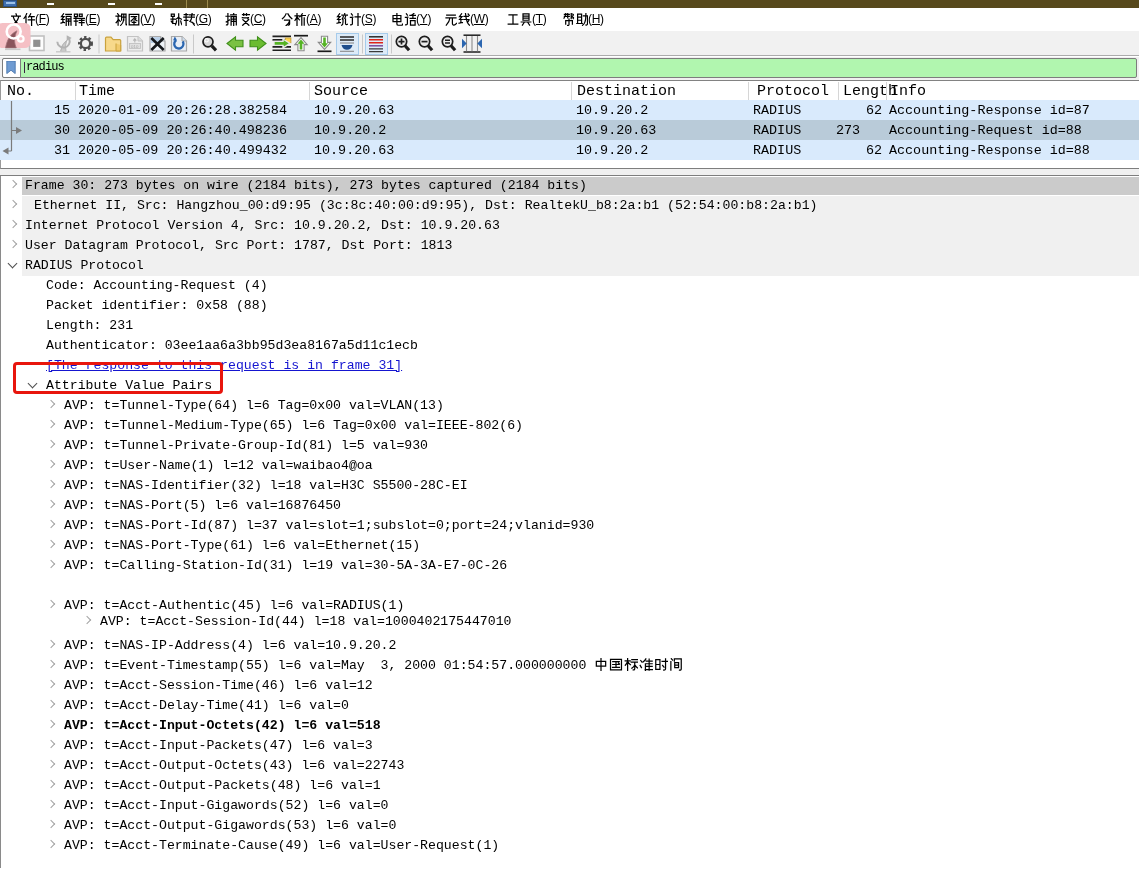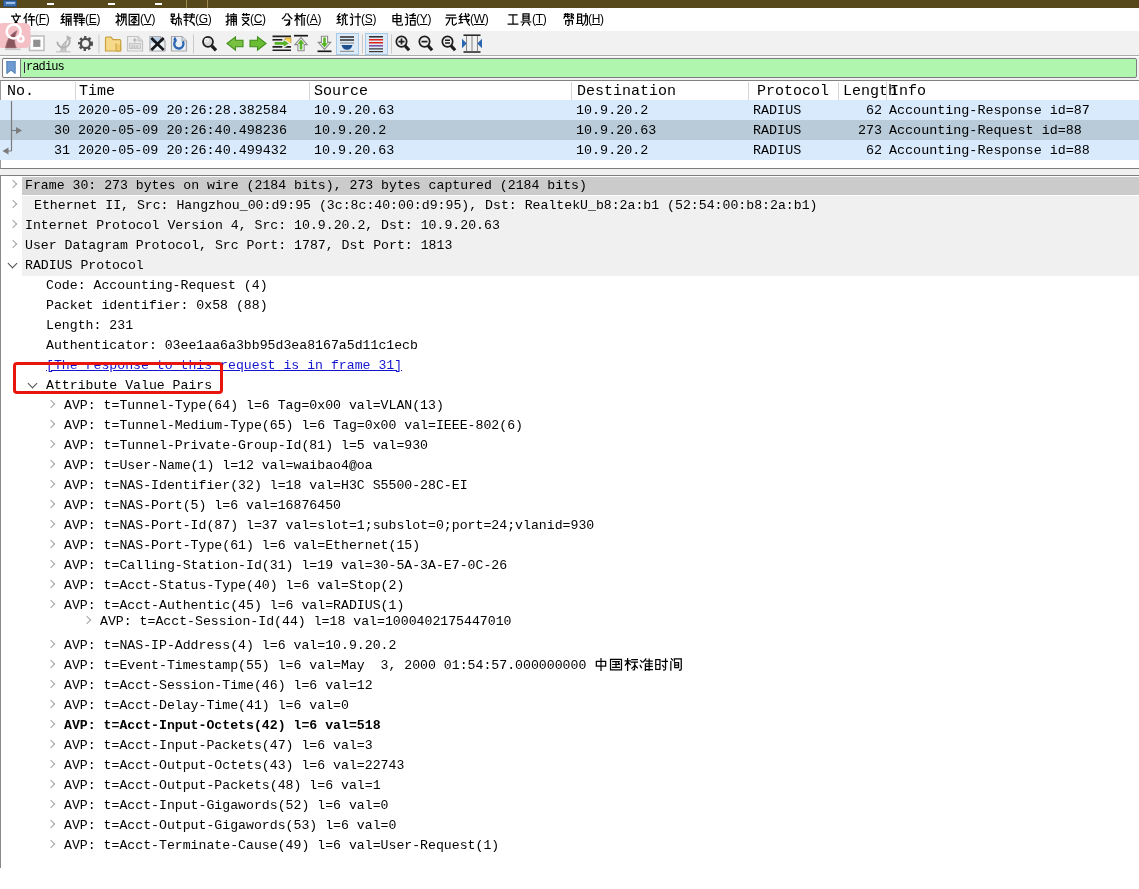--- a/index.html
+++ b/index.html
@@ -198,34 +198,34 @@
     <span class="hc" style="left:889px">Info</span>
     <i class="hs" style="left:74px"></i>
     <i class="hs" style="left:308px"></i>
     <i class="hs" style="left:570px"></i>
     <i class="hs" style="left:747px"></i>
     <i class="hs" style="left:837px"></i>
     <i class="hs" style="left:885px"></i>
   </div>
 <div class="prow" style="top:100px;background:#d9eafc">
     <span class="pc" style="left:30px;width:40px;text-align:right">15</span>
-    <span class="pc" style="left:78px">2020-05-09 20:26:28.382584</span>
+    <span class="pc" style="left:78px">2020-01-09 20:26:28.382584</span>
     <span class="pc" style="left:314px">10.9.20.63</span>
     <span class="pc" style="left:576px">10.9.20.2</span>
     <span class="pc" style="left:753px">RADIUS</span>
     <span class="pc" style="left:836px;width:46px;text-align:right">62</span>
     <span class="pc" style="left:889px">Accounting-Response id=87</span>
   </div>
 <div class="prow" style="top:120px;background:#b9cbd9">
     <span class="pc" style="left:30px;width:40px;text-align:right">30</span>
     <span class="pc" style="left:78px">2020-05-09 20:26:40.498236</span>
     <span class="pc" style="left:314px">10.9.20.2</span>
     <span class="pc" style="left:576px">10.9.20.63</span>
     <span class="pc" style="left:753px">RADIUS</span>
-    <span class="pc" style="left:836px;width:46px;text-align:right">273</span>
+    <span class="pc" style="left:836px;width:46px;">273</span>
     <span class="pc" style="left:889px">Accounting-Request id=88</span>
   </div>
 <div class="prow" style="top:140px;background:#d9eafc">
     <span class="pc" style="left:30px;width:40px;text-align:right">31</span>
     <span class="pc" style="left:78px">2020-05-09 20:26:40.499432</span>
     <span class="pc" style="left:314px">10.9.20.63</span>
     <span class="pc" style="left:576px">10.9.20.2</span>
     <span class="pc" style="left:753px">RADIUS</span>
     <span class="pc" style="left:836px;width:46px;text-align:right">62</span>
     <span class="pc" style="left:889px">Accounting-Response id=88</span>
@@ -306,24 +306,20 @@
       <span class="dt" style="left:62px">AVP: t=NAS-Port-Id(87) l=37 val=slot=1;subslot=0;port=24;vlanid=930</span>
     </div>
     <div class="drow" style="top:360px;">
       <i class="cr" style="left:46px"></i>
       <span class="dt" style="left:62px">AVP: t=NAS-Port-Type(61) l=6 val=Ethernet(15)</span>
     </div>
     <div class="drow" style="top:380px;">
       <i class="cr" style="left:46px"></i>
       <span class="dt" style="left:62px">AVP: t=Calling-Station-Id(31) l=19 val=30-5A-3A-E7-0C-26</span>
     </div>
-    <div class="drow" style="top:400px;">
-      <i class="cr" style="left:46px"></i>
-      <span class="dt" style="left:62px">AVP: t=Acct-Status-Type(40) l=6 val=Stop(2)</span>
-    </div>
     <div class="drow" style="top:420px;">
       <i class="cr" style="left:46px"></i>
       <span class="dt" style="left:62px">AVP: t=Acct-Authentic(45) l=6 val=RADIUS(1)</span>
     </div>
     <div class="drow" style="top:436px;margin-left:36px;">
       <i class="cr" style="left:46px"></i>
       <span class="dt" style="left:62px">AVP: t=Acct-Session-Id(44) l=18 val=1000402175447010</span>
     </div>
     <div class="drow" style="top:460px;">
       <i class="cr" style="left:46px"></i>

